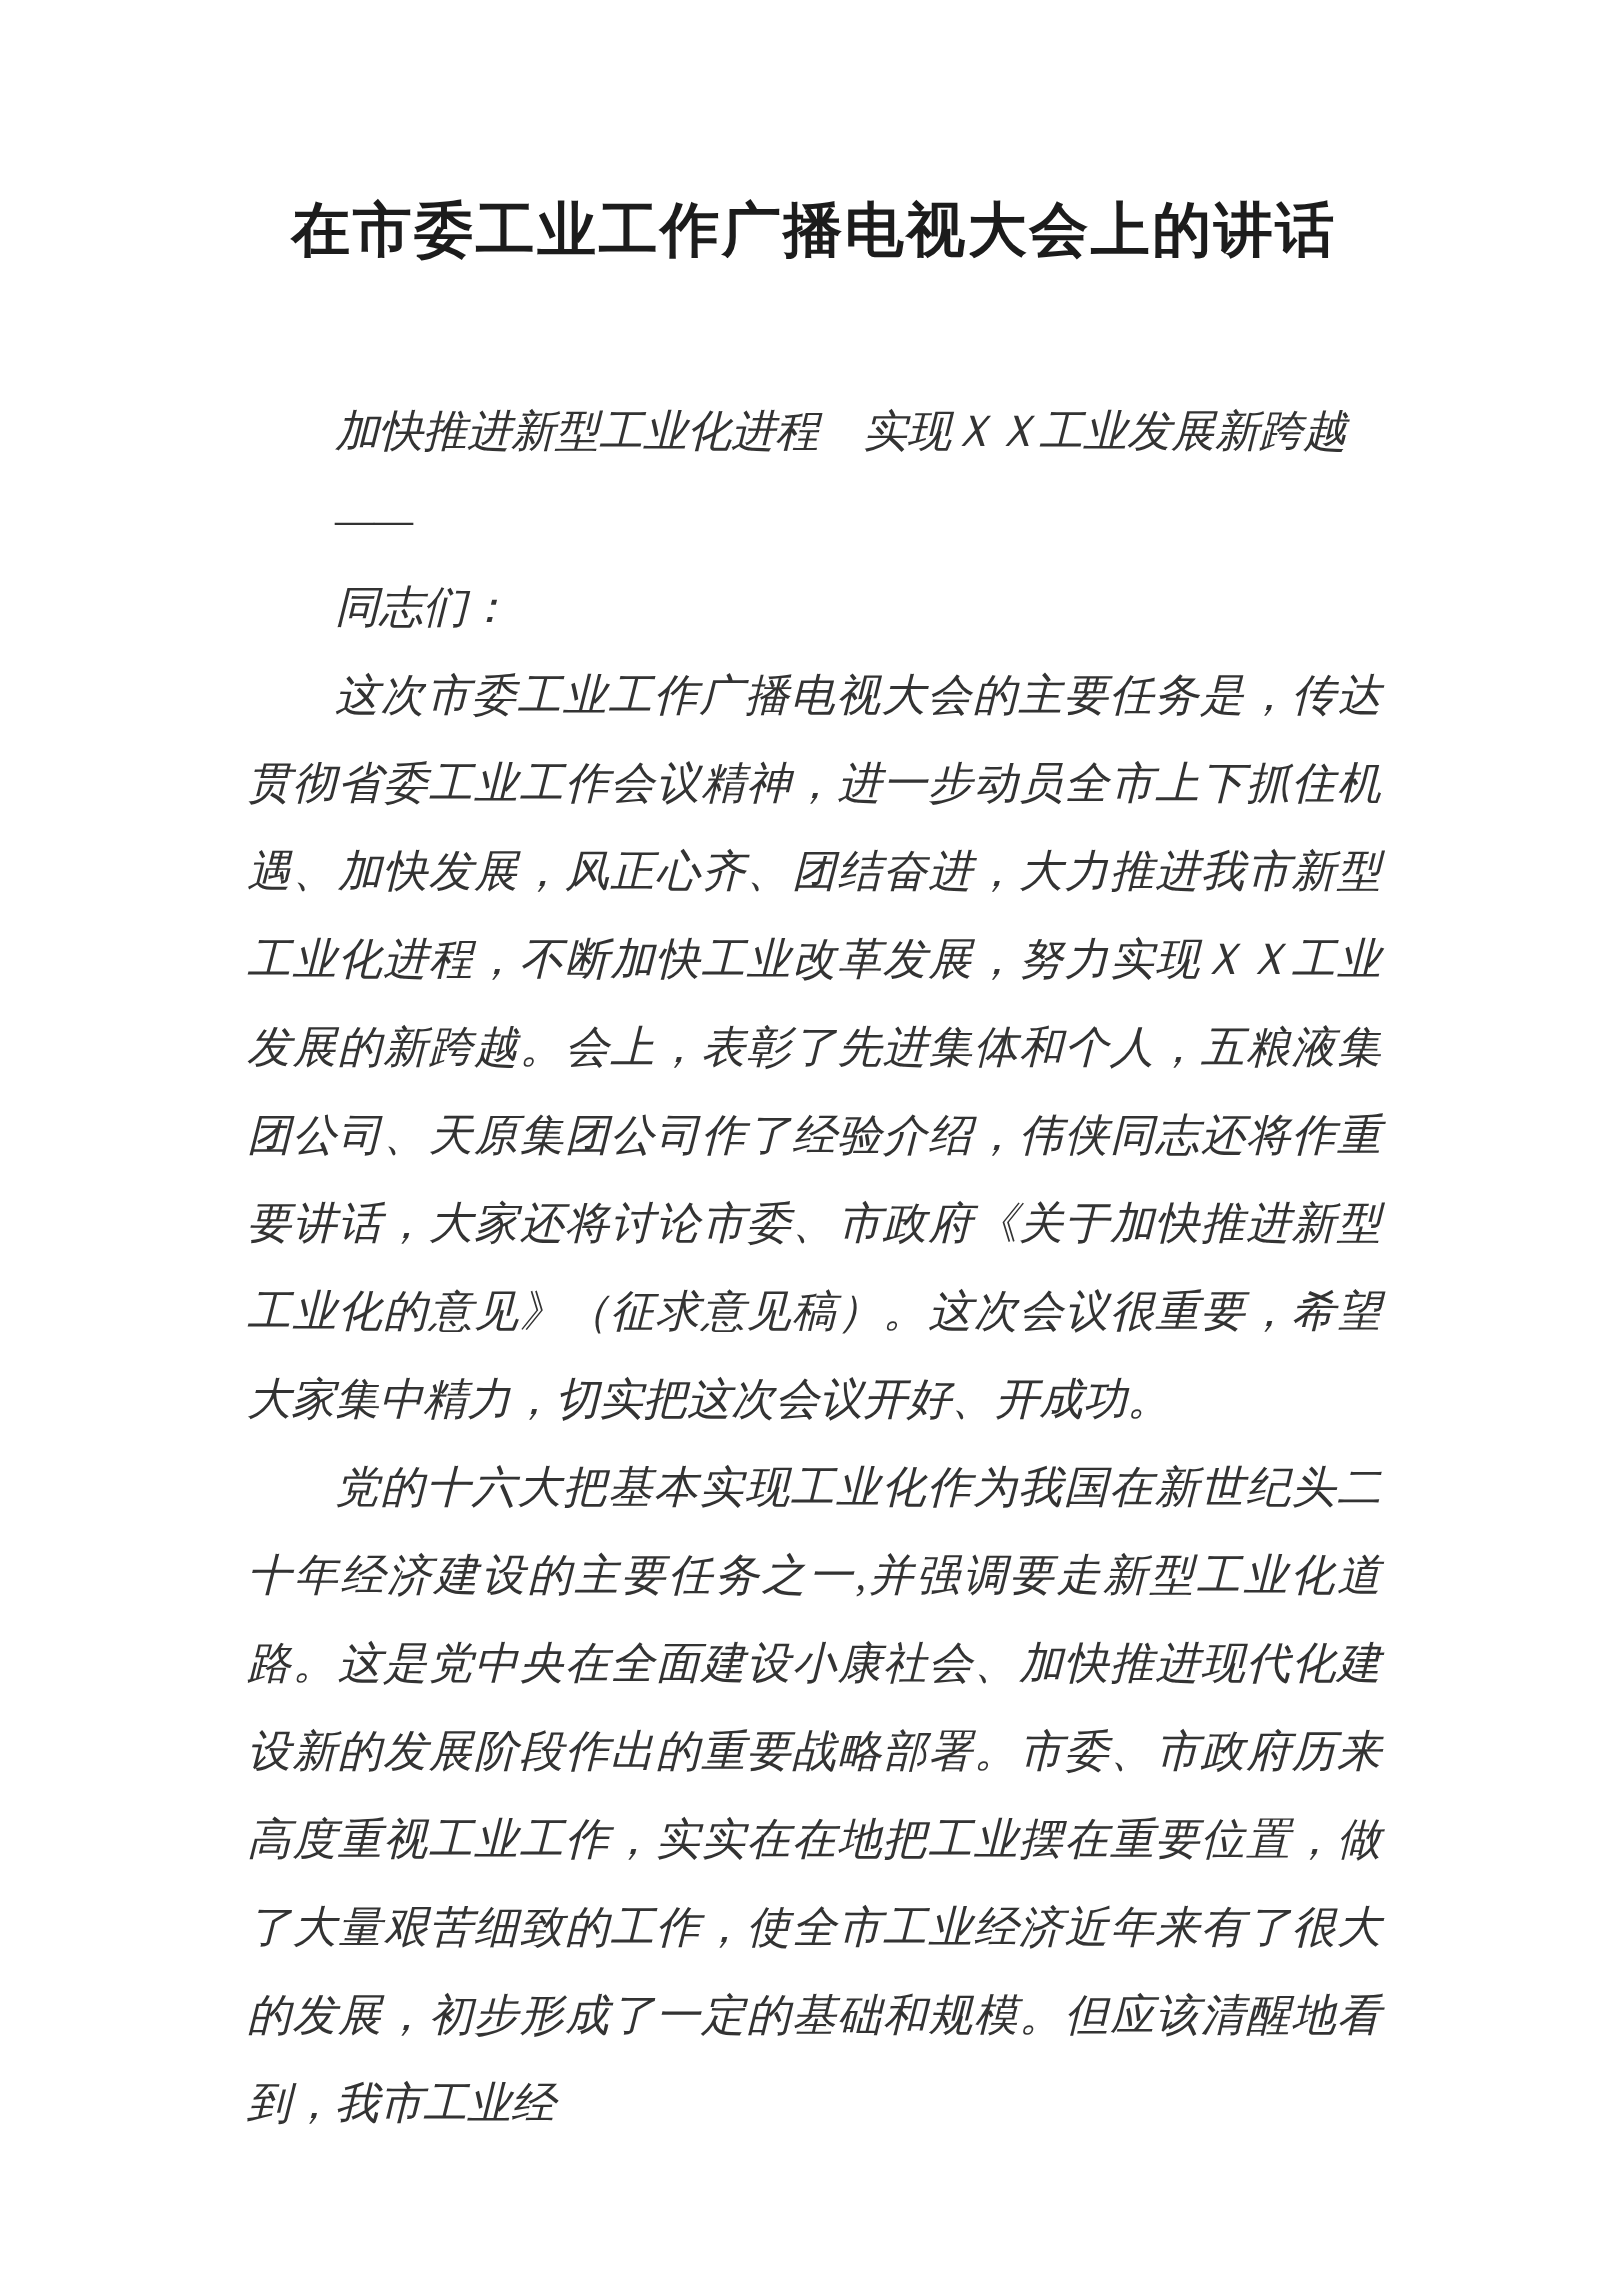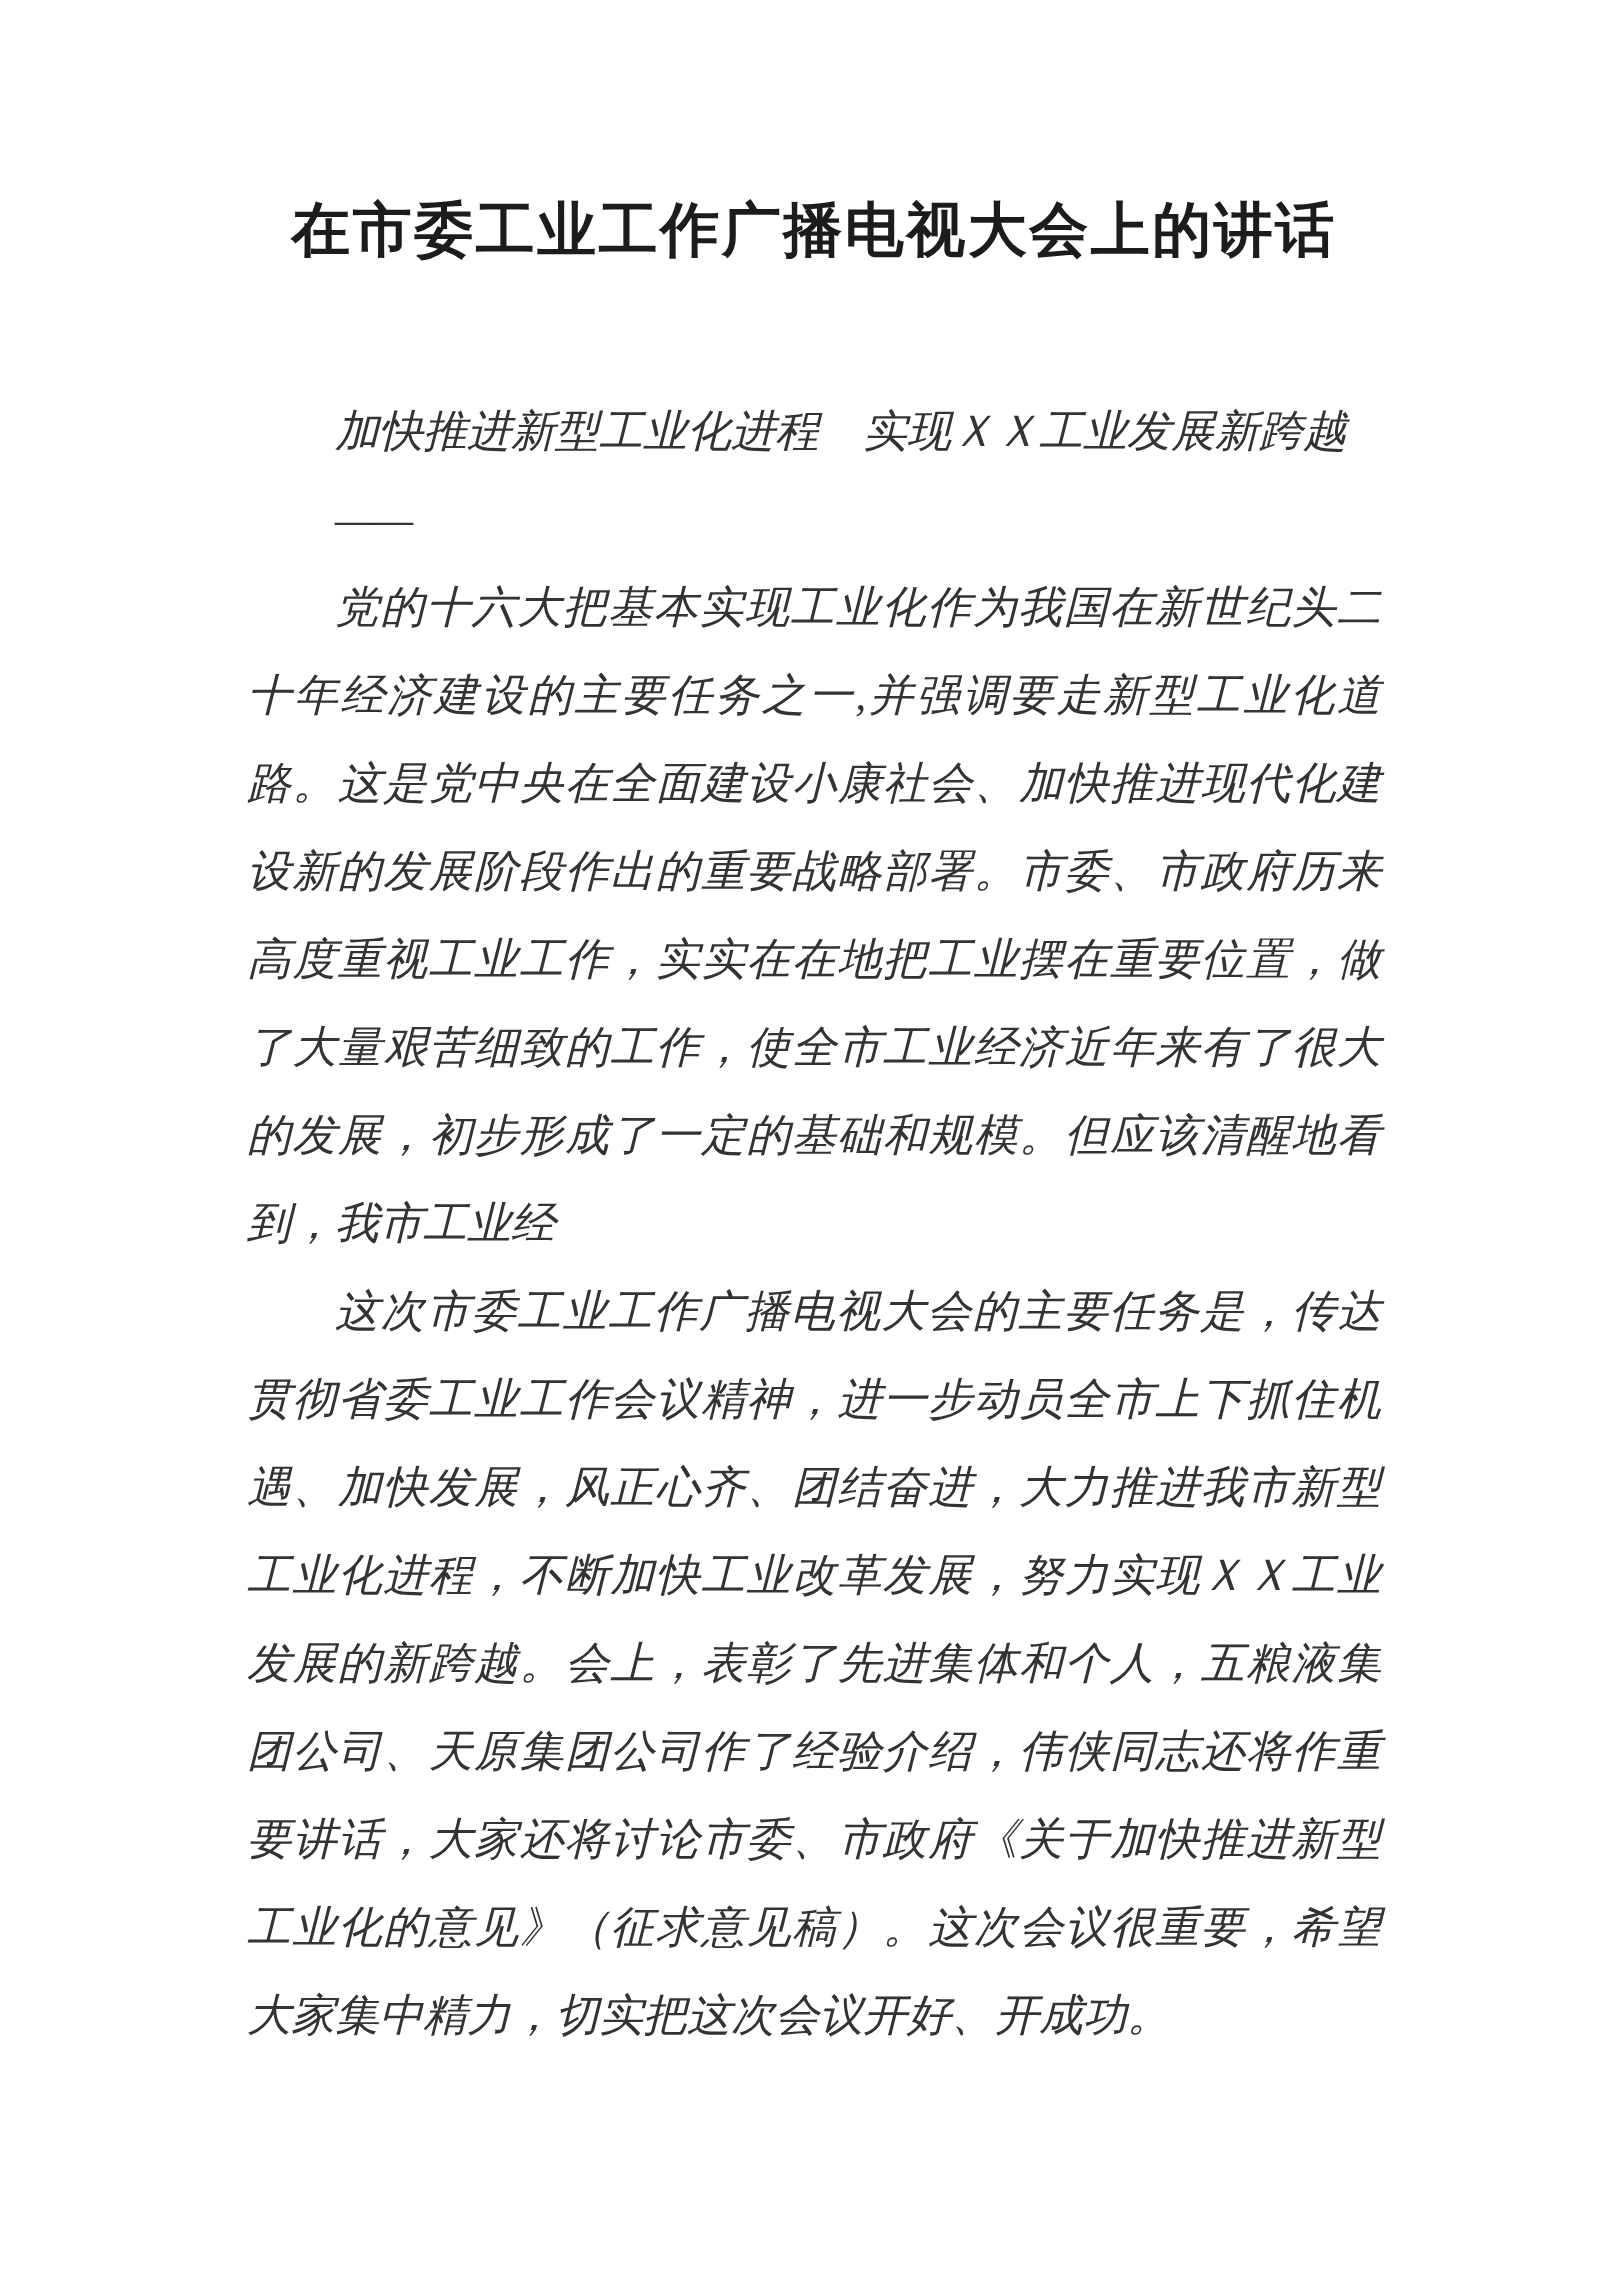--- a/index.html
+++ b/index.html
@@ -51,19 +51,20 @@
 
 <div class="page">
 
   <h1 class="doc-title">在市委工业工作广播电视大会上的讲话</h1>
 
   <p class="body-line">加快推进新型工业化进程　实现ＸＸ工业发展新跨越</p>
 
   <p class="body-line dash-line">——</p>
 
 
+  <p class="body-line">同志们：</p>
+
+  <p class="body-line">这次市委工业工作广播电视大会的主要任务是，传达贯彻省委工业工作会议精神，进一步动员全市上下抓住机遇、加快发展，风正心齐、团结奋进，大力推进我市新型工业化进程，不断加快工业改革发展，努力实现ＸＸ工业发展的新跨越。会上，表彰了先进集体和个人，五粮液集团公司、天原集团公司作了经验介绍，伟侠同志还将作重要讲话，大家还将讨论市委、市政府《关于加快推进新型工业化的意见》（征求意见稿）。这次会议很重要，希望大家集中精力，切实把这次会议开好、开成功。</p>
 
   <p class="body-line">党的十六大把基本实现工业化作为我国在新世纪头二十年经济建设的主要任务之一,并强调要走新型工业化道路。这是党中央在全面建设小康社会、加快推进现代化建设新的发展阶段作出的重要战略部署。市委、市政府历来高度重视工业工作，实实在在地把工业摆在重要位置，做了大量艰苦细致的工作，使全市工业经济近年来有了很大的发展，初步形成了一定的基础和规模。但应该清醒地看到，我市工业经</p>
-
-  <p class="body-line">这次市委工业工作广播电视大会的主要任务是，传达贯彻省委工业工作会议精神，进一步动员全市上下抓住机遇、加快发展，风正心齐、团结奋进，大力推进我市新型工业化进程，不断加快工业改革发展，努力实现ＸＸ工业发展的新跨越。会上，表彰了先进集体和个人，五粮液集团公司、天原集团公司作了经验介绍，伟侠同志还将作重要讲话，大家还将讨论市委、市政府《关于加快推进新型工业化的意见》（征求意见稿）。这次会议很重要，希望大家集中精力，切实把这次会议开好、开成功。</p>
 
 </div>
 
 
 </body></html>

